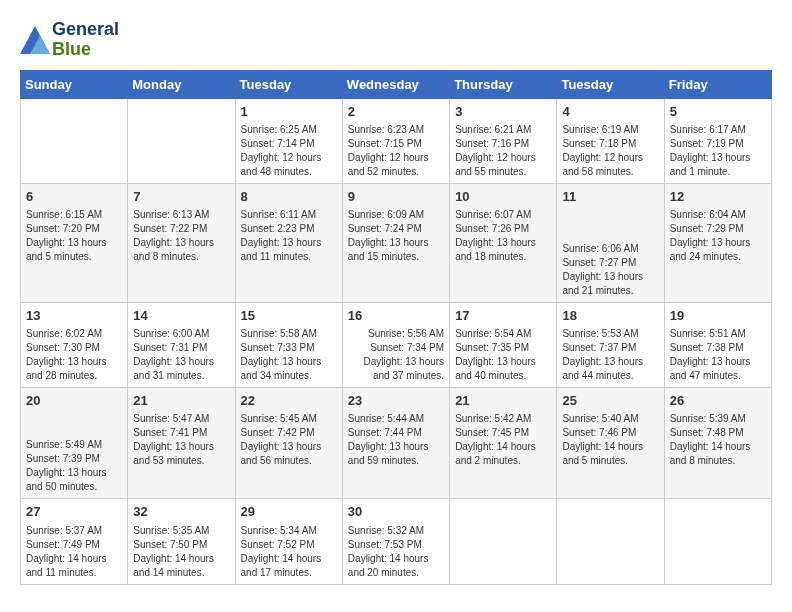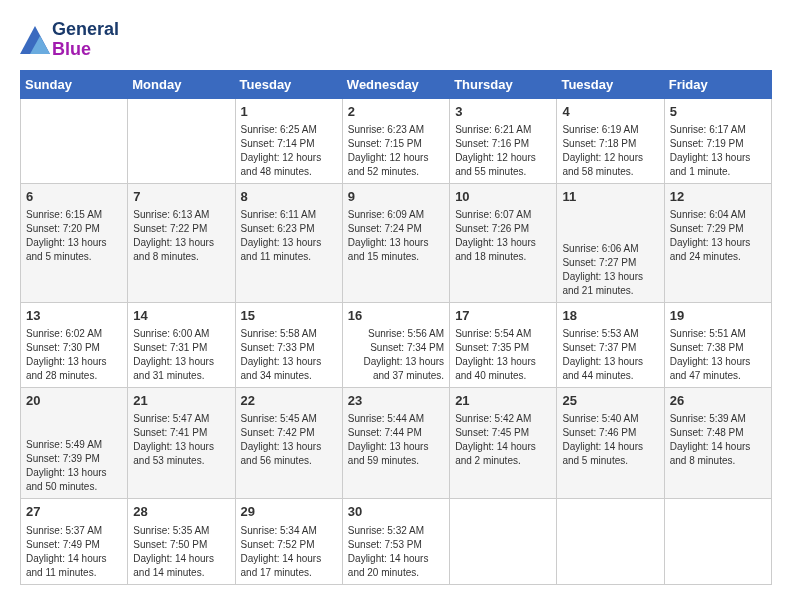--- a/index.html
+++ b/index.html
@@ -20,21 +20,21 @@
       display: flex;
       align-items: center;
     }
     .logo-text {
       font-size: 18px;
       font-weight: bold;
       color: #1a3a6b;
       line-height: 1.1;
     }
     .logo-text span {
-      color: #a21caf;
+      color: #4d7c0f;
     }
     .logo-icon {
       width: 30px;
       height: 28px;
       margin-right: 2px;
     }
     .title-block {
       text-align: right;
     }
     .month-title {
@@ -173,21 +173,21 @@
         <td>
           <span class="day-num">7</span>
           <div class="day-info" style="white-space: pre-line;">Sunrise: 6:13 AM
 Sunset: 7:22 PM
 Daylight: 13 hours
 and 8 minutes.</div>
         </td>
         <td>
           <span class="day-num">8</span>
           <div class="day-info" style="white-space: pre-line;">Sunrise: 6:11 AM
-Sunset: 6:23 PM
+Sunset: 2:23 PM
 Daylight: 13 hours
 and 11 minutes.</div>
         </td>
         <td>
           <span class="day-num">9</span>
           <div class="day-info" style="white-space: pre-line;">Sunrise: 6:09 AM
 Sunset: 7:24 PM
 Daylight: 13 hours
 and 15 minutes.</div>
         </td>
@@ -317,21 +317,21 @@
       </tr>
       <tr>
         <td>
           <span class="day-num">27</span>
           <div class="day-info" style="white-space: pre-line;">Sunrise: 5:37 AM
 Sunset: 7:49 PM
 Daylight: 14 hours
 and 11 minutes.</div>
         </td>
         <td>
-          <span class="day-num">28</span>
+          <span class="day-num">32</span>
           <div class="day-info" style="white-space: pre-line;">Sunrise: 5:35 AM
 Sunset: 7:50 PM
 Daylight: 14 hours
 and 14 minutes.</div>
         </td>
         <td>
           <span class="day-num">29</span>
           <div class="day-info" style="white-space: pre-line;">Sunrise: 5:34 AM
 Sunset: 7:52 PM
 Daylight: 14 hours

